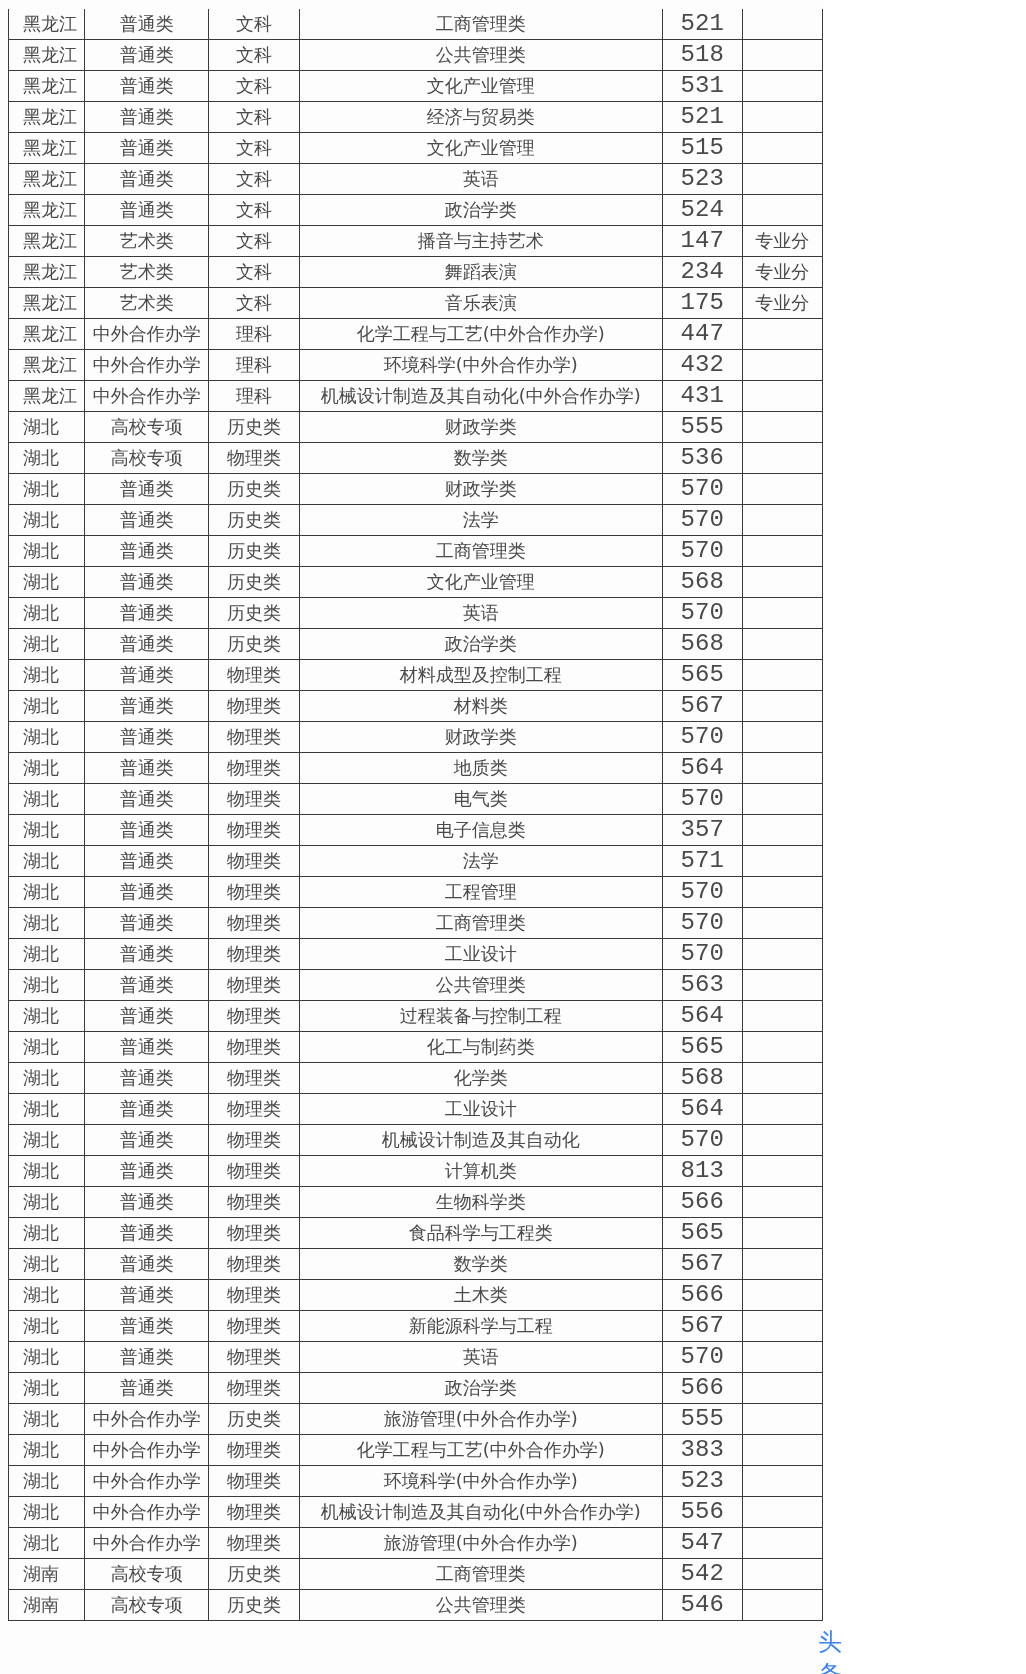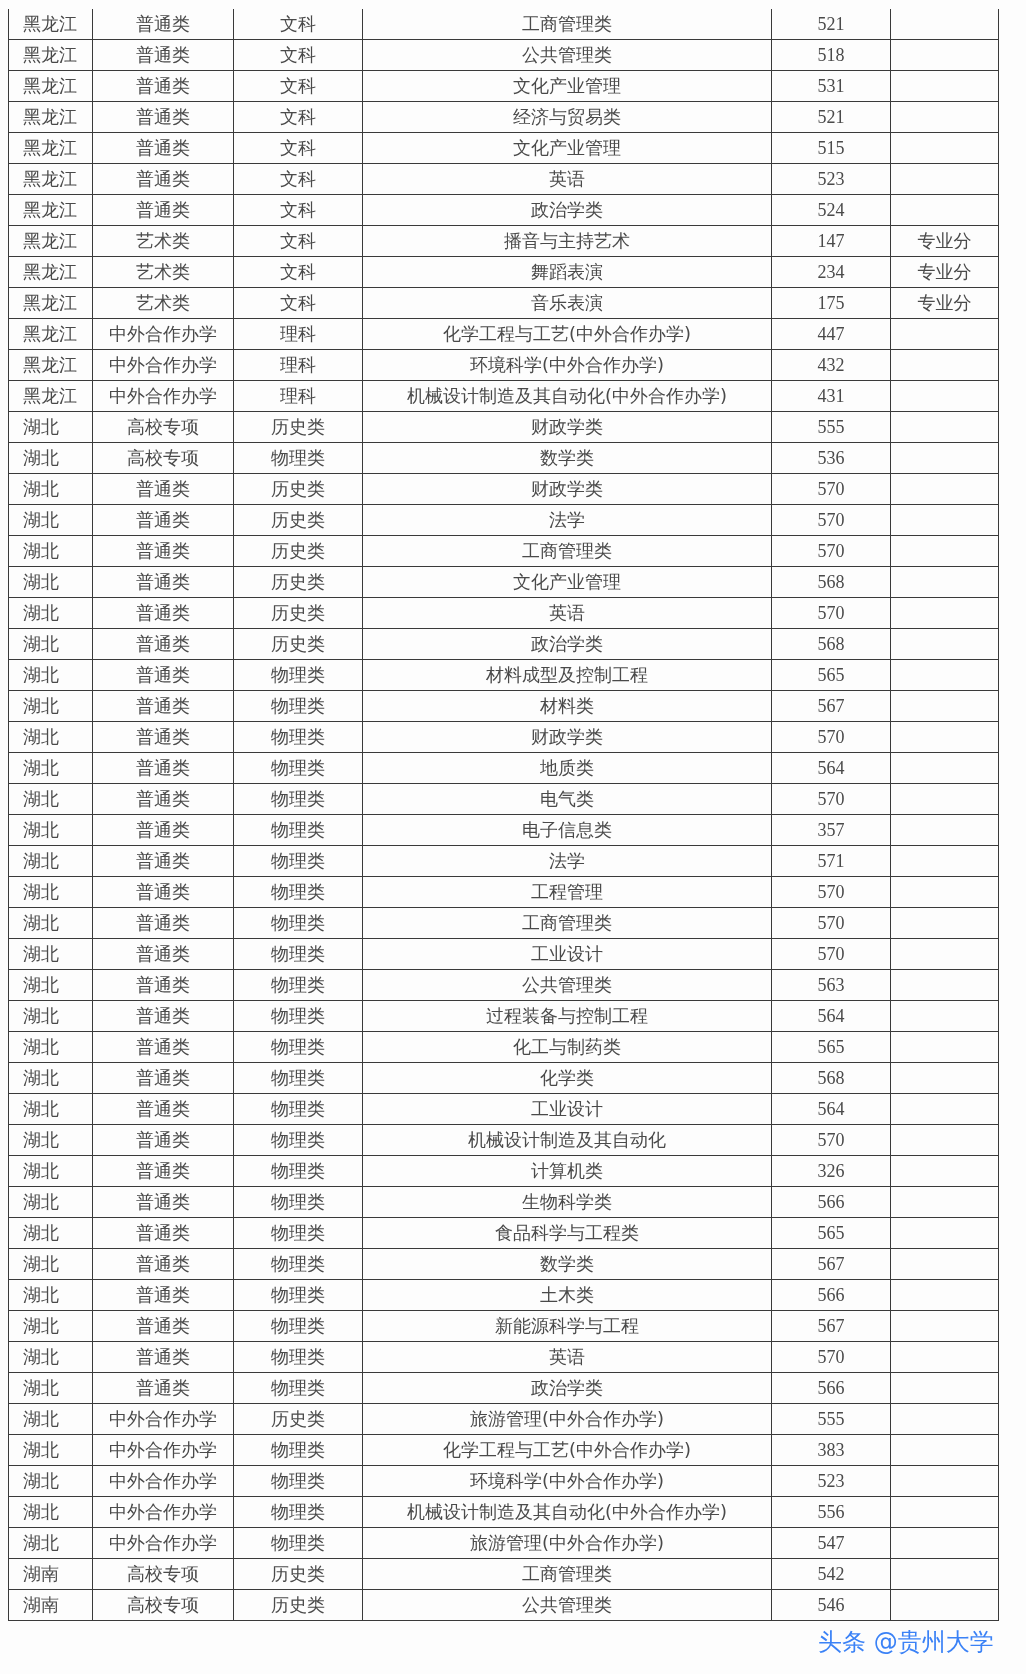--- a/index.html
+++ b/index.html
@@ -1,24 +1,24 @@
 <!DOCTYPE html>
 <html><head>
 <meta charset="utf-8">
 <style>
   html, body { margin: 0; padding: 0; background: #ffffff; }
   body { width: 1026px; height: 1674px; position: relative; overflow: hidden;
          font-family: "DejaVu Sans", "Liberation Sans", sans-serif; }
-  .sheet { position: absolute; left: 0; top: 0; width: 1026px; height: 1674px; background: #fdfdfd; }
+  .sheet { position: absolute; left: 0; top: 0; width: 823px; height: 1674px; background: #fdfdfd; }
   table { position: absolute; left: 8px; top: 9px; border-collapse: collapse; table-layout: fixed; }
   td { height: 30px; border: 1.5px solid #3a3a3a; padding: 0; color: #4a4a4a;
        font-size: 18px; line-height: 30px; white-space: nowrap; overflow: hidden; text-align: center; }
   tr:first-child td { border-top: none; }
   td.province { text-align: left; padding-left: 14px; }
-  td.score { font-family: Liberation Serif, serif; font-size: 18px; }
+  td.score { font-family: Liberation Mono, monospace; font-size: 24px; }
   .col1 { width: 84px; } .col2 { width: 141px; } .col3 { width: 129px; }
   .col4 { width: 409px; } .col5 { width: 119px; } .col6 { width: 108px; }
   .watermark { position: absolute; left: 818px; top: 1626px; font-size: 24px; color: #3b82f6;
                text-shadow: 0 0 2px #fff, 0 0 3px #fff; letter-spacing: 0px; }
 </style>
 </head>
 <body>
 
 <div class="sheet">
   <table>
@@ -325,21 +325,21 @@
     <td>物理类</td>
     <td>机械设计制造及其自动化</td>
     <td class="score">570</td>
     <td></td>
   </tr>
         <tr>
     <td class="province">湖北</td>
     <td>普通类</td>
     <td>物理类</td>
     <td>计算机类</td>
-    <td class="score">326</td>
+    <td class="score">813</td>
     <td></td>
   </tr>
         <tr>
     <td class="province">湖北</td>
     <td>普通类</td>
     <td>物理类</td>
     <td>生物科学类</td>
     <td class="score">566</td>
     <td></td>
   </tr>

